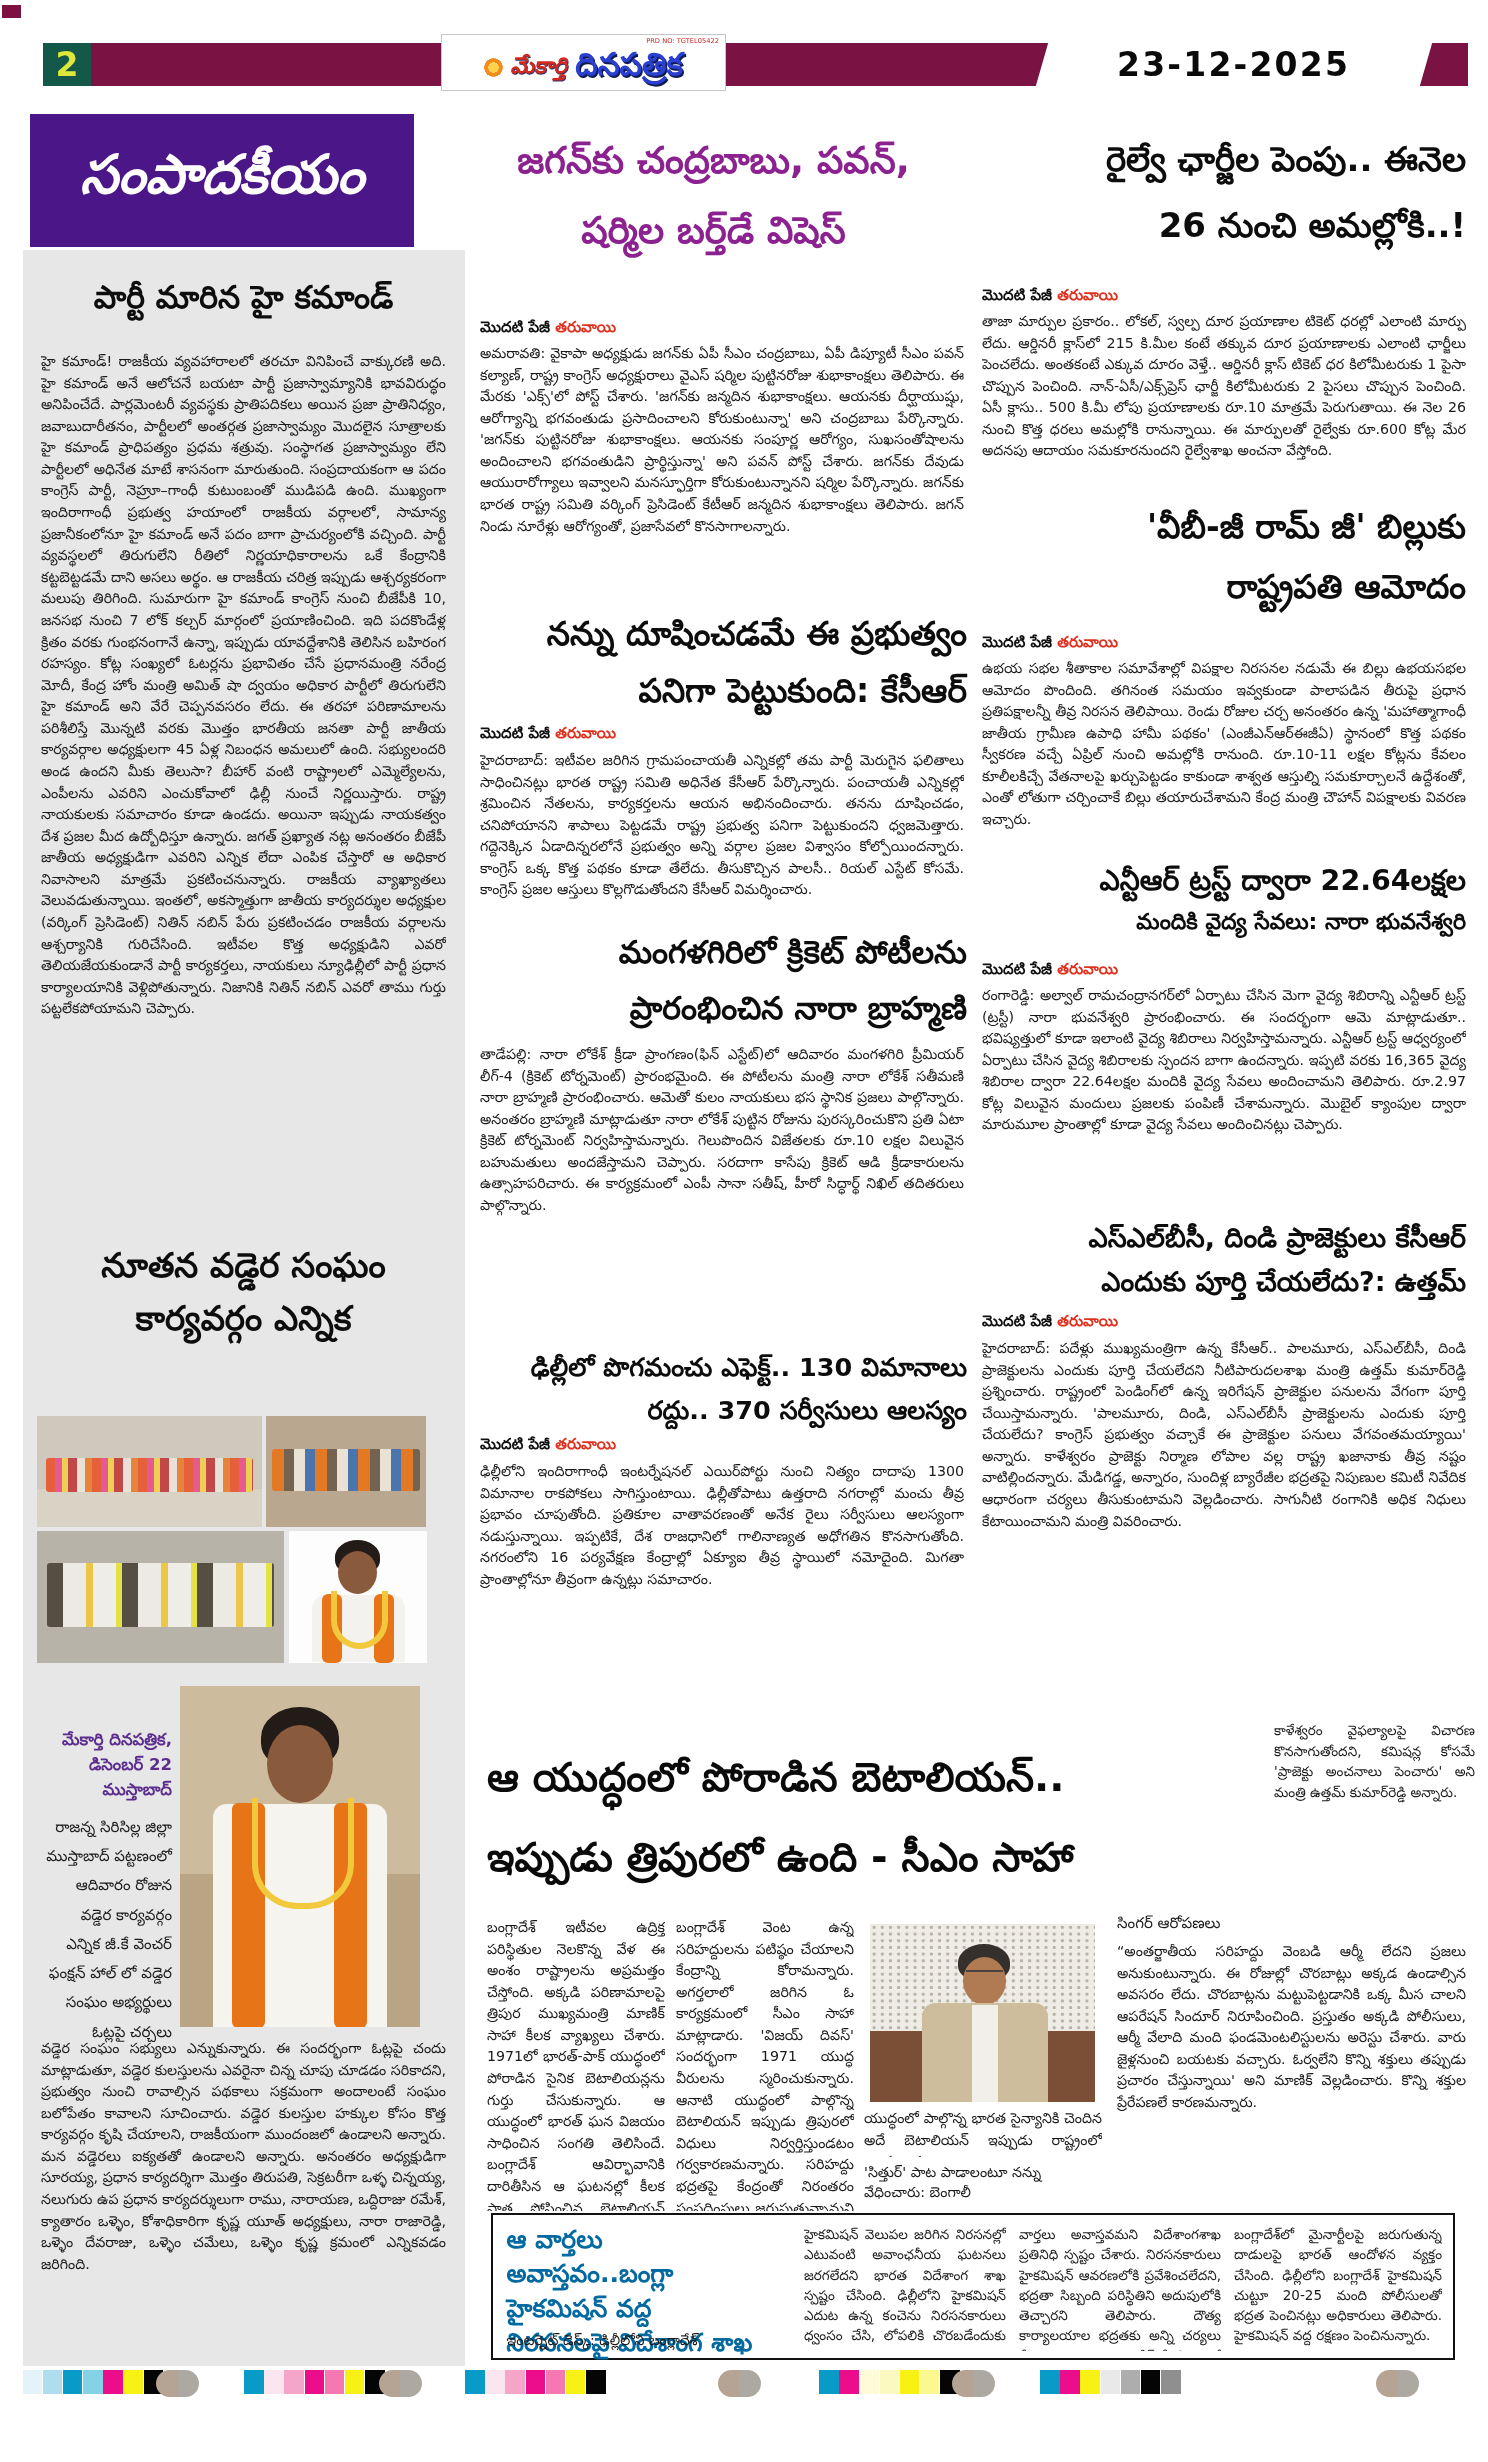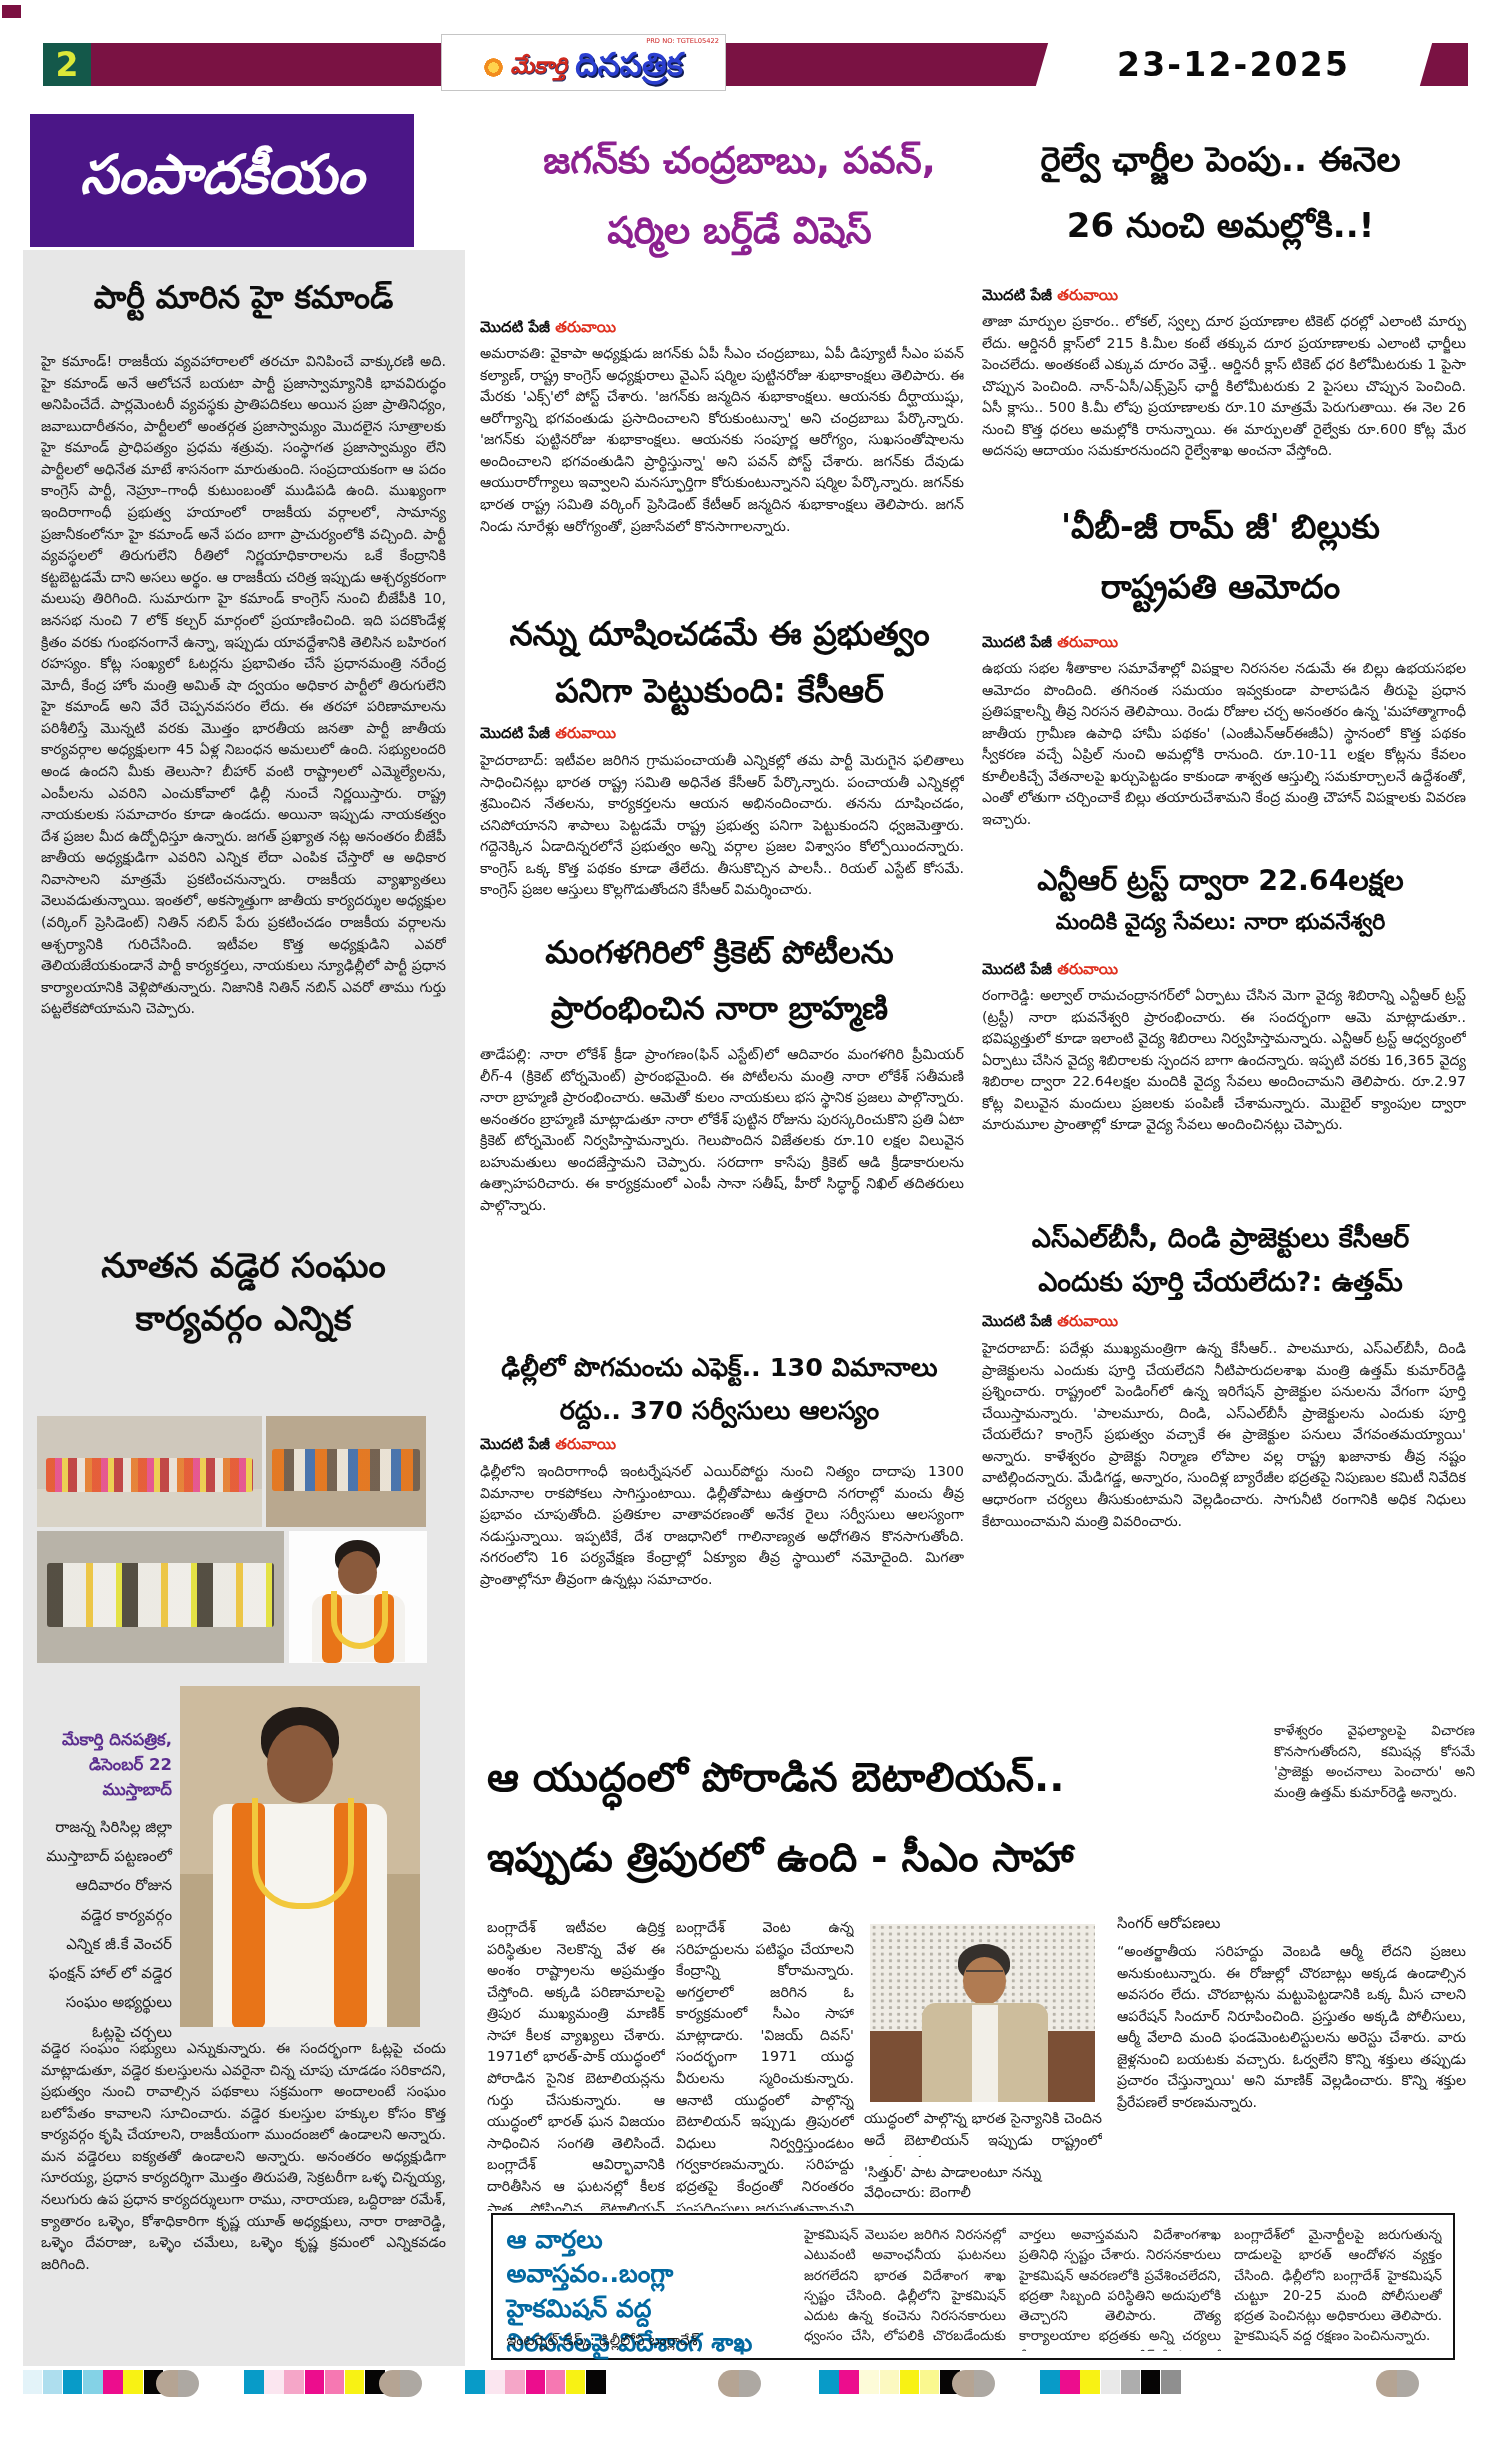--- a/index.html
+++ b/index.html
@@ -54,24 +54,24 @@
      linear-gradient(180deg,#cdbb9e 0 55%,#b9a584 55% 100%);overflow:hidden;}
   .cap-block{left:43px;top:1728px;width:129px;text-align:right;}
   .cap-title{font-size:16.5px;font-weight:bold;color:#5B2D8E;line-height:1.5;}
   .cap-body{font-size:15px;color:#1a1a1a;line-height:1.95;margin-top:10.5px;}
   .ed-body2{left:41px;top:2038px;width:405px;height:321px;}
 
   
   .byline{font-size:15px;font-weight:bold;color:#101010;}
   .byline .red{color:#E0301E;}
   .m-hl{color:#8C2190;font-weight:bold;text-align:center;}
-  .k-hl{color:#0d0d0d;font-weight:bold;text-align:center;}
-
-  
-  .m-h1{left:492px;top:126px;width:495px;font-size:37px;line-height:1.88;}
+  .k-hl{color:#0d0d0d;font-weight:bold;text-align:right;}
+
+  
+  .m-h1{left:466px;top:126px;width:495px;font-size:37px;line-height:1.88;}
   .m-by0{left:480px;top:318px;}
   .m-b0{left:480px;top:343px;width:484px;height:253px;}
   .m-h2{left:472px;top:606px;width:495px;font-size:33px;line-height:1.72;}
   .m-by1{left:480px;top:724px;}
   .m-b1{left:480px;top:750px;width:484px;height:165px;}
   .m-h3{left:472px;top:924px;width:495px;font-size:31.5px;line-height:1.78;}
   .m-b2{left:480px;top:1044px;width:484px;height:294px;}
   .m-h4{left:472px;top:1346px;width:495px;font-size:25.5px;line-height:1.7;}
   .m-by3{left:480px;top:1435px;}
   .m-b3{left:480px;top:1461px;width:484px;height:247px;}

